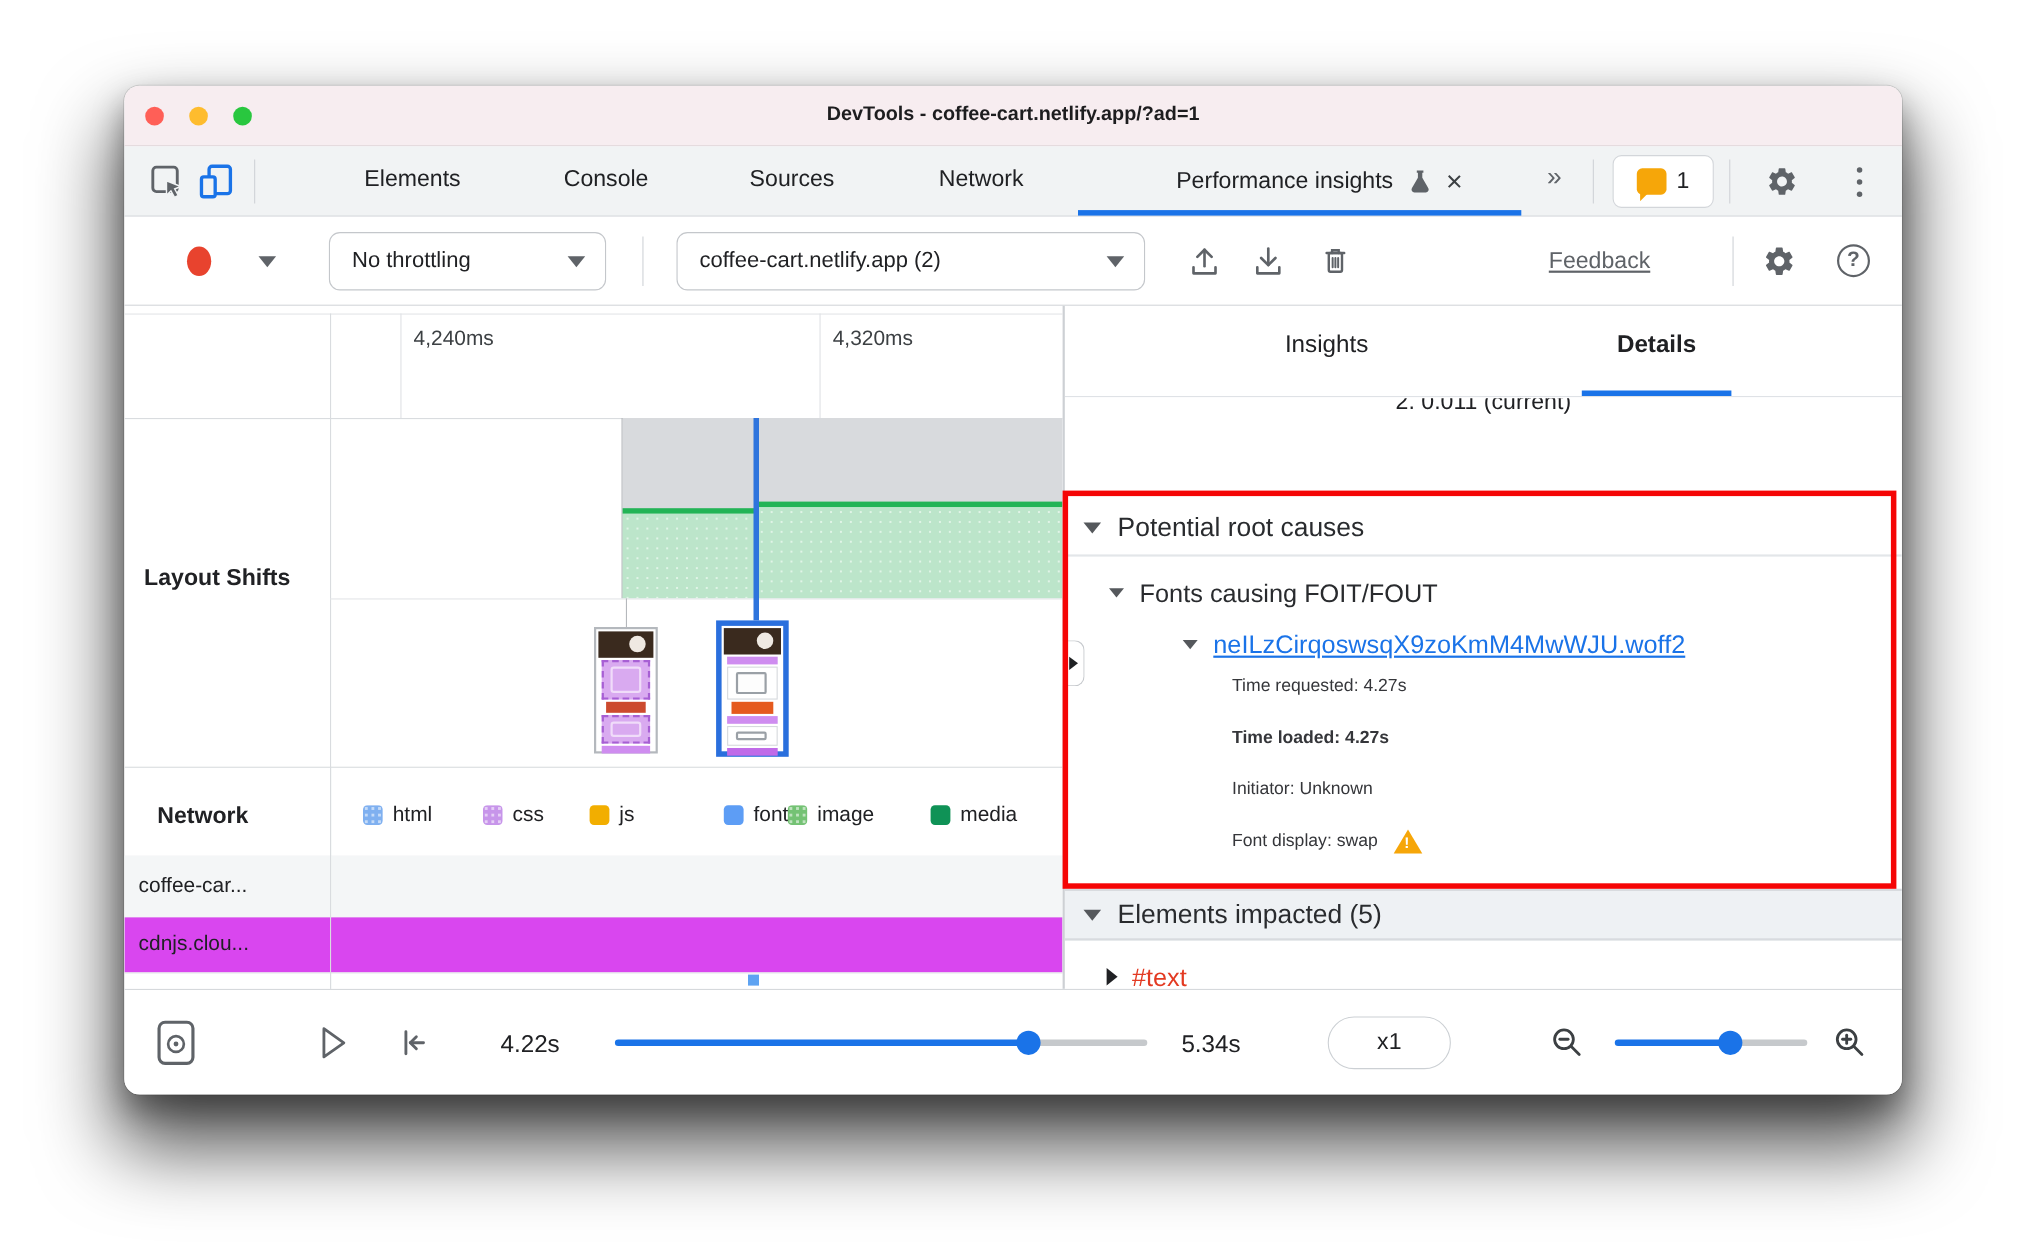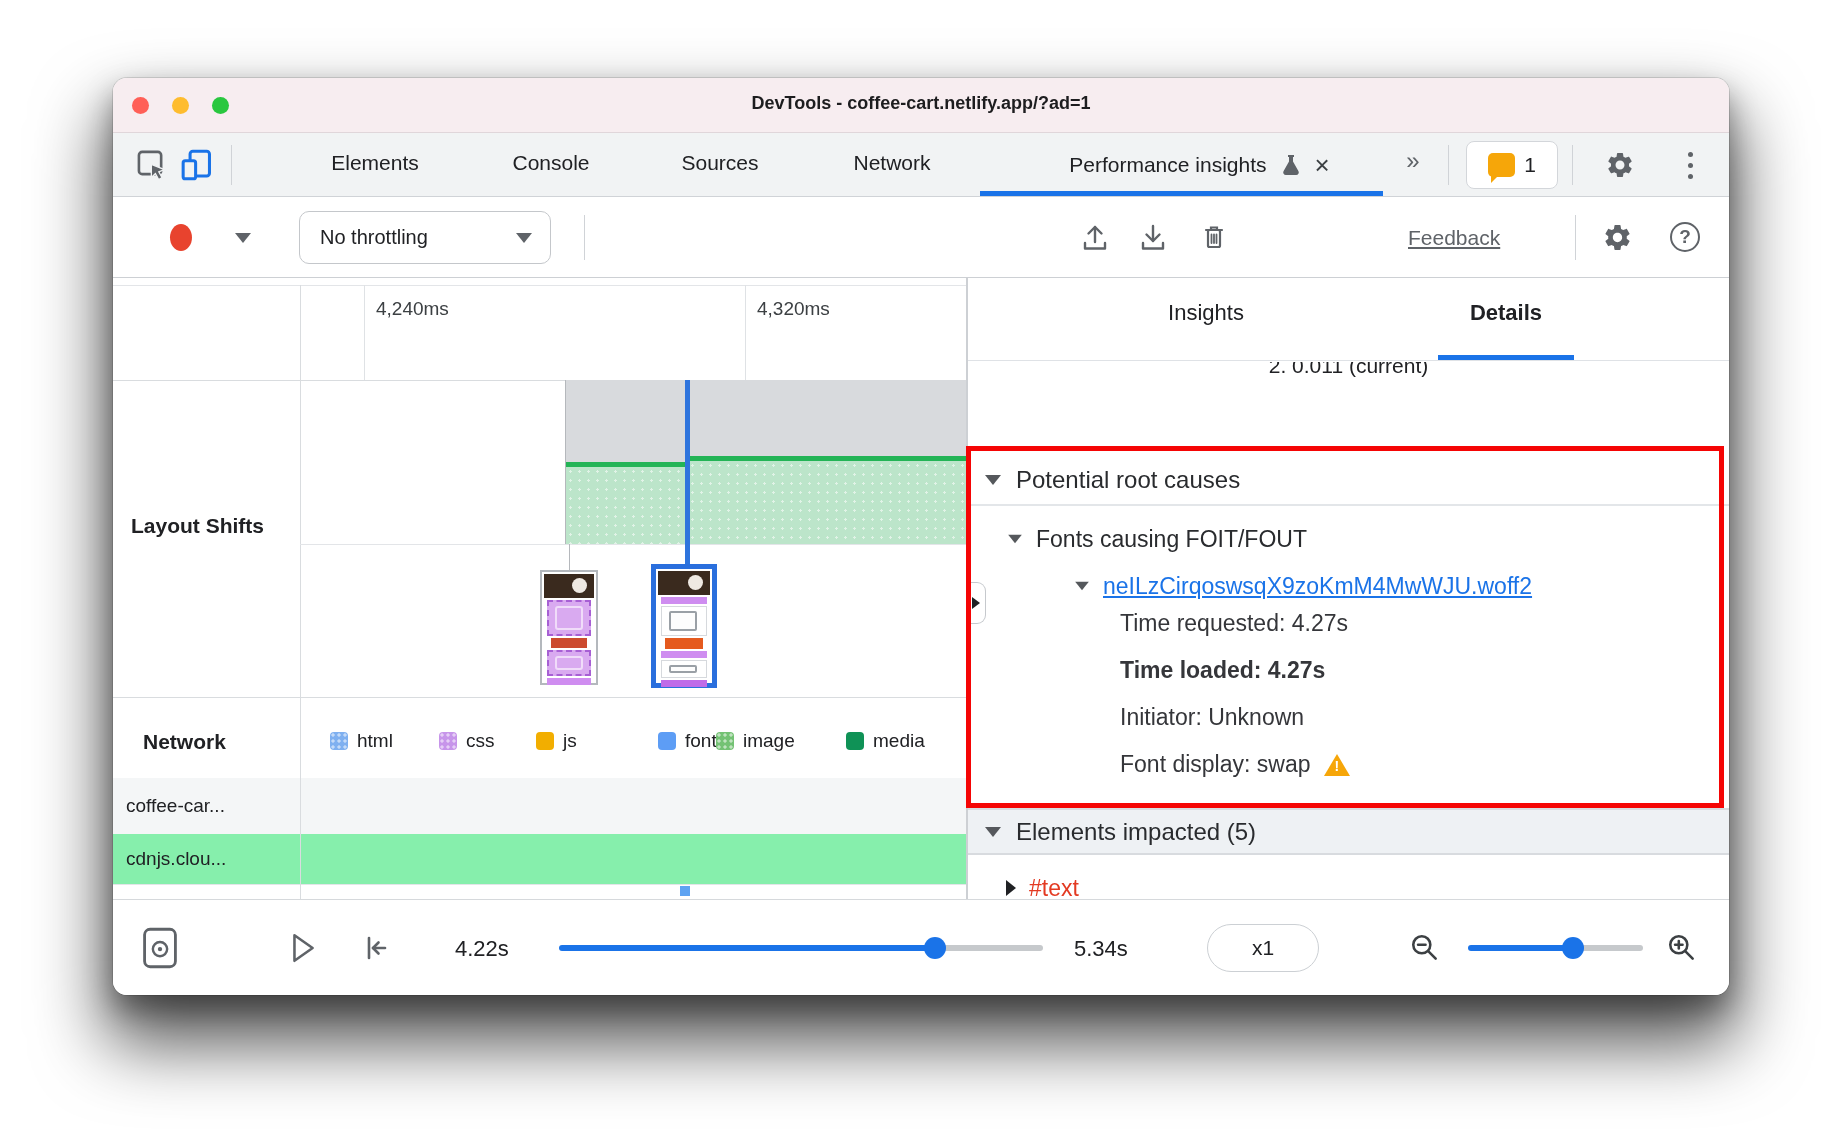--- a/index.html
+++ b/index.html
@@ -87,21 +87,21 @@
   .tri-right { width:0; height:0; border-top:8px solid transparent; border-bottom:8px solid transparent; border-left:10px solid #202124; flex:none; }
 
   
   .dp-tab { position:absolute; top:22px; width:160px; text-align:center; font-size:22px; color:#202124; }
   .dp-underline { position:absolute; top:77px; height:5px; background:#1a73e8; }
   .scroll-clip { position:absolute; left:0; right:0; top:84px; height:32px; overflow:hidden; text-align:center; }
   .scroll-clip > div { margin-top:-11px; font-size:21px; line-height:30px; color:#202124; }
   .section-header { position:absolute; left:0; right:0; display:flex; align-items:center; gap:15px; padding-left:17px; font-size:24px; color:#292b2e; }
   .tree-row { position:absolute; display:flex; align-items:center; gap:13px; font-size:23px; color:#292b2e; white-space:nowrap; }
   .font-link { color:#1a73e8; text-decoration:underline; }
-  .prop-line { position:absolute; left:152px; height:47px; display:flex; align-items:center; font-size:23px; color:#35363a; gap:14px; white-space:nowrap; }
+  .prop-line { position:absolute; left:152px; height:47px; display:flex; align-items:center; font-size:16px; color:#35363a; gap:14px; white-space:nowrap; }
   .warn-tri { position:relative; width:0; height:0; border-left:13px solid transparent; border-right:13px solid transparent; border-bottom:22px solid #f6a609; }
   .warn-tri:after { content:"!"; position:absolute; left:-3px; top:4px; font-size:14px; font-weight:700; color:#fff; }
   .node-red { color:#e33a22; }
 
   .collapse-handle { position:absolute; left:853px; top:304px; width:20px; height:42px; background:#fff; border:1px solid #c6c9cd; border-left:none; border-radius:0 9px 9px 0; display:flex; align-items:center; justify-content:center; z-index:5; }
   .collapse-handle .t { width:0; height:0; border-top:6px solid transparent; border-bottom:6px solid transparent; border-left:8px solid #1f2123; }
 
   .highlight-rect { position:absolute; left:853px; top:368px; width:758px; height:362px; border:5px solid #f50505; z-index:60; pointer-events:none; }
 
   
@@ -190,20 +190,24 @@
       <span class="abs record-dot"></span>
       <span class="abs caret" style="left:122px;top:36px;"></span>
 
       <div class="abs selectbox" style="left:186px;width:252px;">
         <span>No throttling</span>
         <span class="caret"></span>
       </div>
 
       <span class="vsep" style="left:471px;top:18px;height:45px;"></span>
 
+      <div class="abs selectbox" style="left:502px;width:426px;">
+        <span>coffee-cart.netlify.app (2)</span>
+        <span class="caret"></span>
+      </div>
 
       <span class="abs" style="left:966px;top:25px;">
         <svg width="32" height="32" viewBox="0 0 32 32" fill="none" stroke="#5f6368" stroke-width="2.4" stroke-linecap="round" stroke-linejoin="round">
           <path d="M16 20V5"></path>
             <path d="M9.5 11.5 16 5l6.5 6.5"></path>
             <path d="M6 21v5.5h20V21"></path>
         </svg>
       </span>
       <span class="abs" style="left:1024px;top:25px;">
         <svg width="32" height="32" viewBox="0 0 32 32" fill="none" stroke="#5f6368" stroke-width="2.4" stroke-linecap="round" stroke-linejoin="round">
@@ -313,21 +317,21 @@
         <div class="legend-item" style="left:733px;top:452px;">
           <span class="legend-chip" style="background: rgb(15, 146, 86);"></span>
           <span>media</span>
         </div>
 
         <div class="hline" style="left:0;right:0;top:500px;"></div>
         <div class="abs" style="left:0;right:0;top:500px;height:56px;background:#f4f6f7;">
           <span class="net-row-label abs" style="left:13px;top:17px;">coffee-car...</span>
         </div>
         <div class="hline" style="left:0;right:0;top:556px;"></div>
-        <div class="abs" style="left:0;right:0;top:556px;height:50px;background:#86efac;">
+        <div class="abs" style="left:0;right:0;top:556px;height:50px;background:#d946ef;">
           <span class="net-row-label abs" style="left:13px;top:14px;">cdnjs.clou...</span>
         </div>
         <div class="hline" style="left:0;right:0;top:606px;"></div>
         <div class="abs" style="left:567px;top:608px;width:10px;height:10px;background:#5ea3f2;"></div>
         <div class="vline" style="left:187px;top:419px;height:202px;background:#d9dcdf;"></div>
       </div>
 
       <div class="details-panel">
         <span class="dp-tab" style="left:158px;">Insights</span>
         <span class="dp-tab" style="left:458px;font-weight:700;">Details</span>

